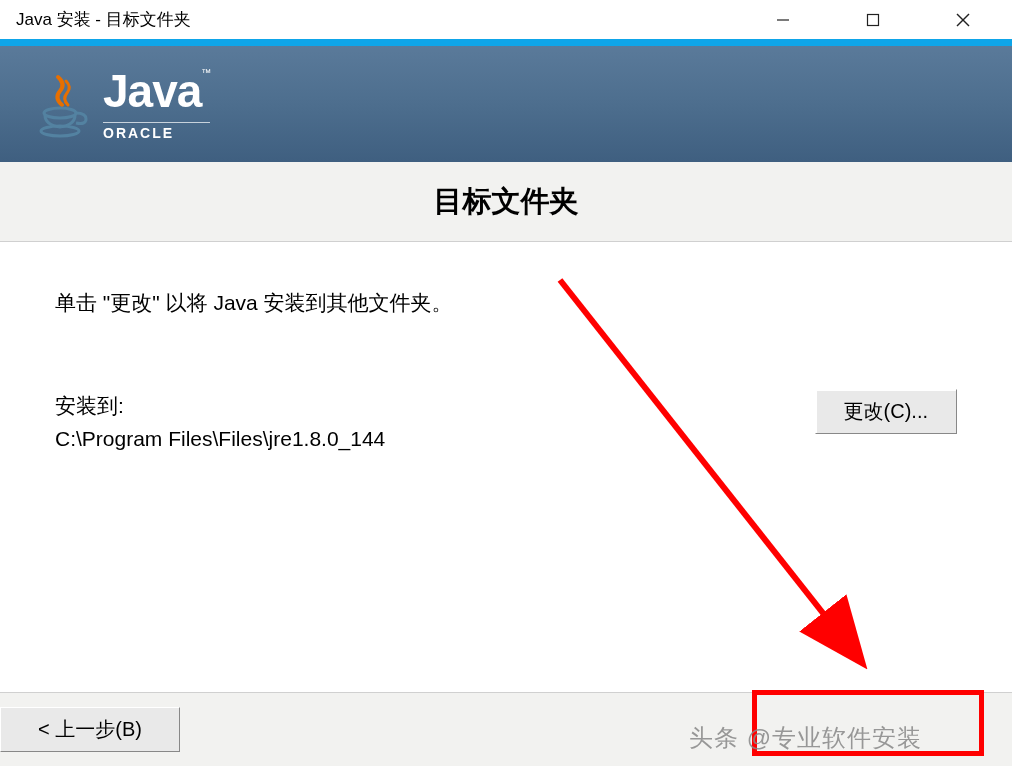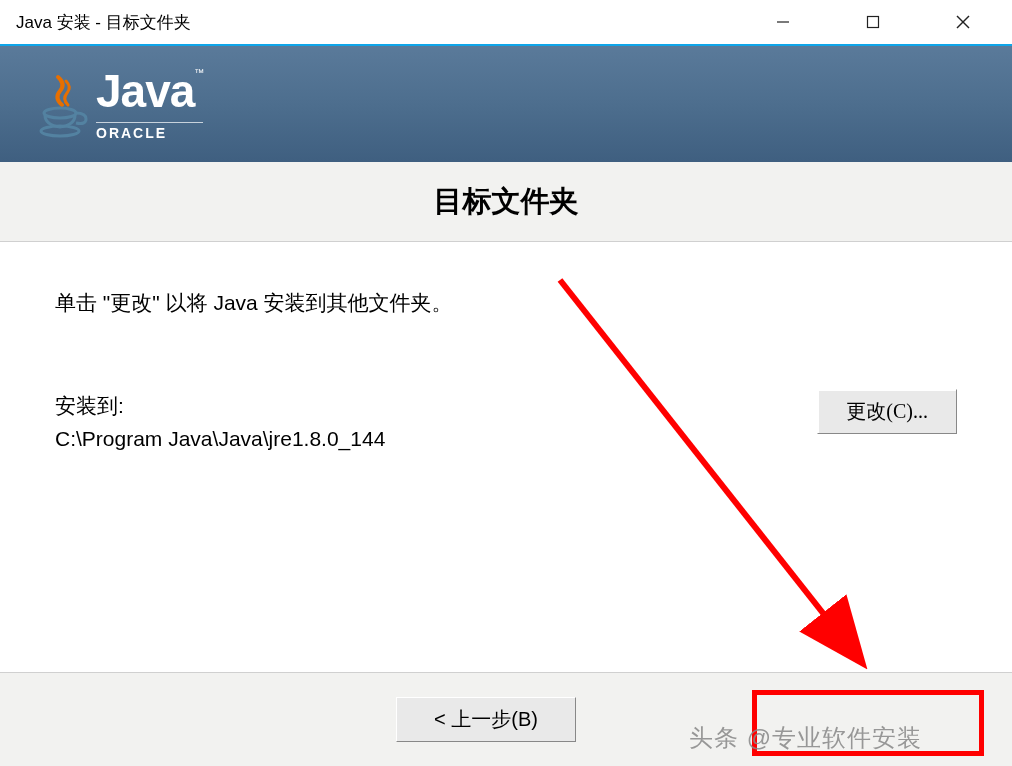--- a/index.html
+++ b/index.html
@@ -14,21 +14,21 @@
       height: 766px;
       overflow: hidden;
       position: relative;
     }
     .titlebar {
       height: 46px;
       display: flex;
       align-items: center;
       padding: 0 4px 0 16px;
       background: #ffffff;
-      border-bottom: 2px solid #0ea5e9;
+      border-bottom: 7px solid #0ea5e9;
     }
     .titlebar-title {
       font-size: 17px;
       color: #000;
       flex: 1;
     }
     .titlebar-buttons {
       display: flex;
       height: 100%;
     }
@@ -48,21 +48,21 @@
     .banner {
       height: 116px;
       background: linear-gradient(to bottom, #5a7a9a 0%, #4d6e8e 50%, #3f5f80 100%);
       display: flex;
       align-items: center;
       padding-left: 38px;
     }
     .java-logo {
       display: flex;
       align-items: center;
-      gap: 8px;
+      gap: 15px;
     }
     .coffee-cup {
       width: 50px;
       height: 70px;
       position: relative;
     }
     .logo-text {
       display: flex;
       flex-direction: column;
       color: #fff;
@@ -121,34 +121,34 @@
       line-height: 1.6;
     }
     .change-btn {
       background: #e9e9e9;
       border: 1px solid #888;
       border-top-color: #fff;
       border-left-color: #fff;
       box-shadow: inset 1px 1px 0 #fff;
       font-size: 20px;
       padding: 8px 28px;
-      font-family: Liberation Serif, serif;
+      font-family: Liberation Sans, sans-serif;
       color: #000;
       cursor: pointer;
     }
     .footer {
       position: absolute;
       bottom: 0;
       left: 0;
       right: 0;
-      height: 94px;
+      height: 74px;
       background: #f2f2f0;
       border-top: 1px solid #d0d0d0;
       display: flex;
-      justify-content: center;
+      justify-content: flex-start;
       align-items: center;
       padding-right: 40px;
       gap: 16px;
     }
     .nav-btn {
       background: #e9e9e9;
       border: 1px solid #888;
       font-size: 20px;
       padding: 8px 24px;
       font-family: inherit;
@@ -237,21 +237,21 @@
 
 <div class="heading-area">
   <div class="heading-text">目标文件夹</div>
 </div>
 
 <div class="content">
   <div class="instruction">单击 "更改" 以将 Java 安装到其他文件夹。</div>
   <div class="install-block">
     <div class="install-text">
       <div>安装到:</div>
-      <div>C:\Program Java\Java\jre1.8.0_144</div>
+      <div>C:\Program Files\Files\jre1.8.0_144</div>
     </div>
     <button class="change-btn">更改(C)...</button>
   </div>
 </div>
 
 <div class="footer">
   <button class="nav-btn back">&lt; 上一步(B)</button>
 </div>
 
 <svg class="arrow-svg" width="400" height="450">

